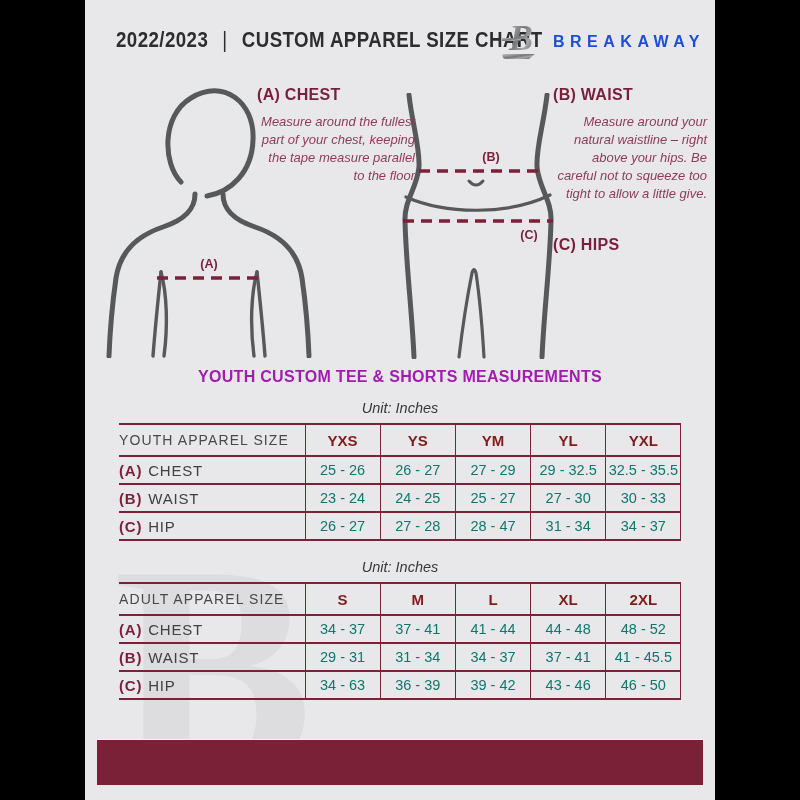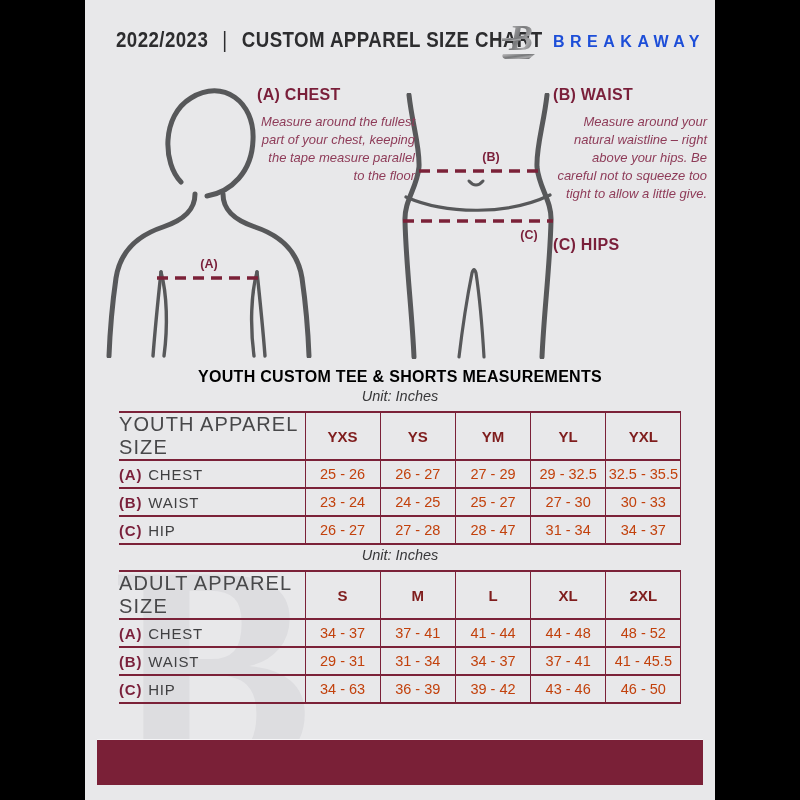--- a/index.html
+++ b/index.html
@@ -23,37 +23,37 @@
   .instr h3 { font-size:16px; font-weight:bold; color:#7a1f3a; letter-spacing:.3px; margin-bottom:9px; }
   .instr p { font-size:13px; font-style:italic; color:#8e3b58; line-height:1.38; white-space:pre-line;text-align:right; }
   .instr-a { left:172px; top:86px; width:158px; }
   .instr-b { left:468px; top:86px; width:154px; }
   .instr-c { left:468px; top:236px; width:160px; }
 
   
   .section { position:absolute; left:34px; width:562px; z-index:1; }
   .section-youth { top:368px; }
   .section-adult { top:545px; }
-  .sec-title { text-align:center; font-size:16px; font-weight:bold; color:#000000; letter-spacing:.3px; }
-  .sec-unit  { text-align:center; font-size:14.5px; font-style:italic; color:#38383a; margin-top:2px; }
+  .sec-title { text-align:center; font-size:16px; font-weight:bold; color:#a21caf; letter-spacing:.3px; }
+  .sec-unit  { text-align:center; font-size:14.5px; font-style:italic; color:#38383a; margin-top:14px; }
   table.size-table { width:562px; border-collapse:collapse; table-layout:fixed; margin-top:7px; }
   table.size-table td, table.size-table th { padding:0; height:28px; vertical-align:middle; }
   table.size-table tr { border-top:2px solid #7b2138; }
   table.size-table tr.head-row { height:32px; }
   table.size-table tr:last-child { border-bottom:2px solid #7b2138; }
   table.size-table col.c-label { width:186px; }
   table.size-table col.c-size  { width:75.2px; }
-  th.lbl-head { text-align:left; font-weight:normal; font-size:20px; letter-spacing:1.1px;
+  th.lbl-head { text-align:left; font-weight:normal; font-size:14px; letter-spacing:1.1px;
     color:#48484a; padding-left:13px; }
   th.size-head { font-size:15px; font-weight:bold; color:#7f1d1d;
     border-left:1.5px solid #7b2138; }
   th.size-head:last-child, td.val:last-child { border-right:1.5px solid #7b2138;margin-left:44px; }
   td.row-label { text-align:left; padding-left:29px; font-size:15px; color:#404042; letter-spacing:.8px; }
   td.row-label .pfx { font-weight:bold; color:#7a1f3a; margin-right:6px; }
-  td.val { text-align:center; font-size:14.5px; color:#c2410c; border-left:1.5px solid #7b2138; }
+  td.val { text-align:center; font-size:14.5px; color:#0f766e; border-left:1.5px solid #7b2138; }
 
   
   .watermark { position:absolute; left:28px; top:520px; z-index:0;
     font-family:"Liberation Serif", serif; font-weight:bold; font-size:300px; line-height:1;
     color:#dddde0; user-select:none; }
   .footer-bar { position:absolute; left:12px; top:740px; width:606px; height:45px;
     background:#7a2037; z-index:2; box-shadow:0 -1px 0 #f4f4f6; }
 </style>
 </head>
 <body>

